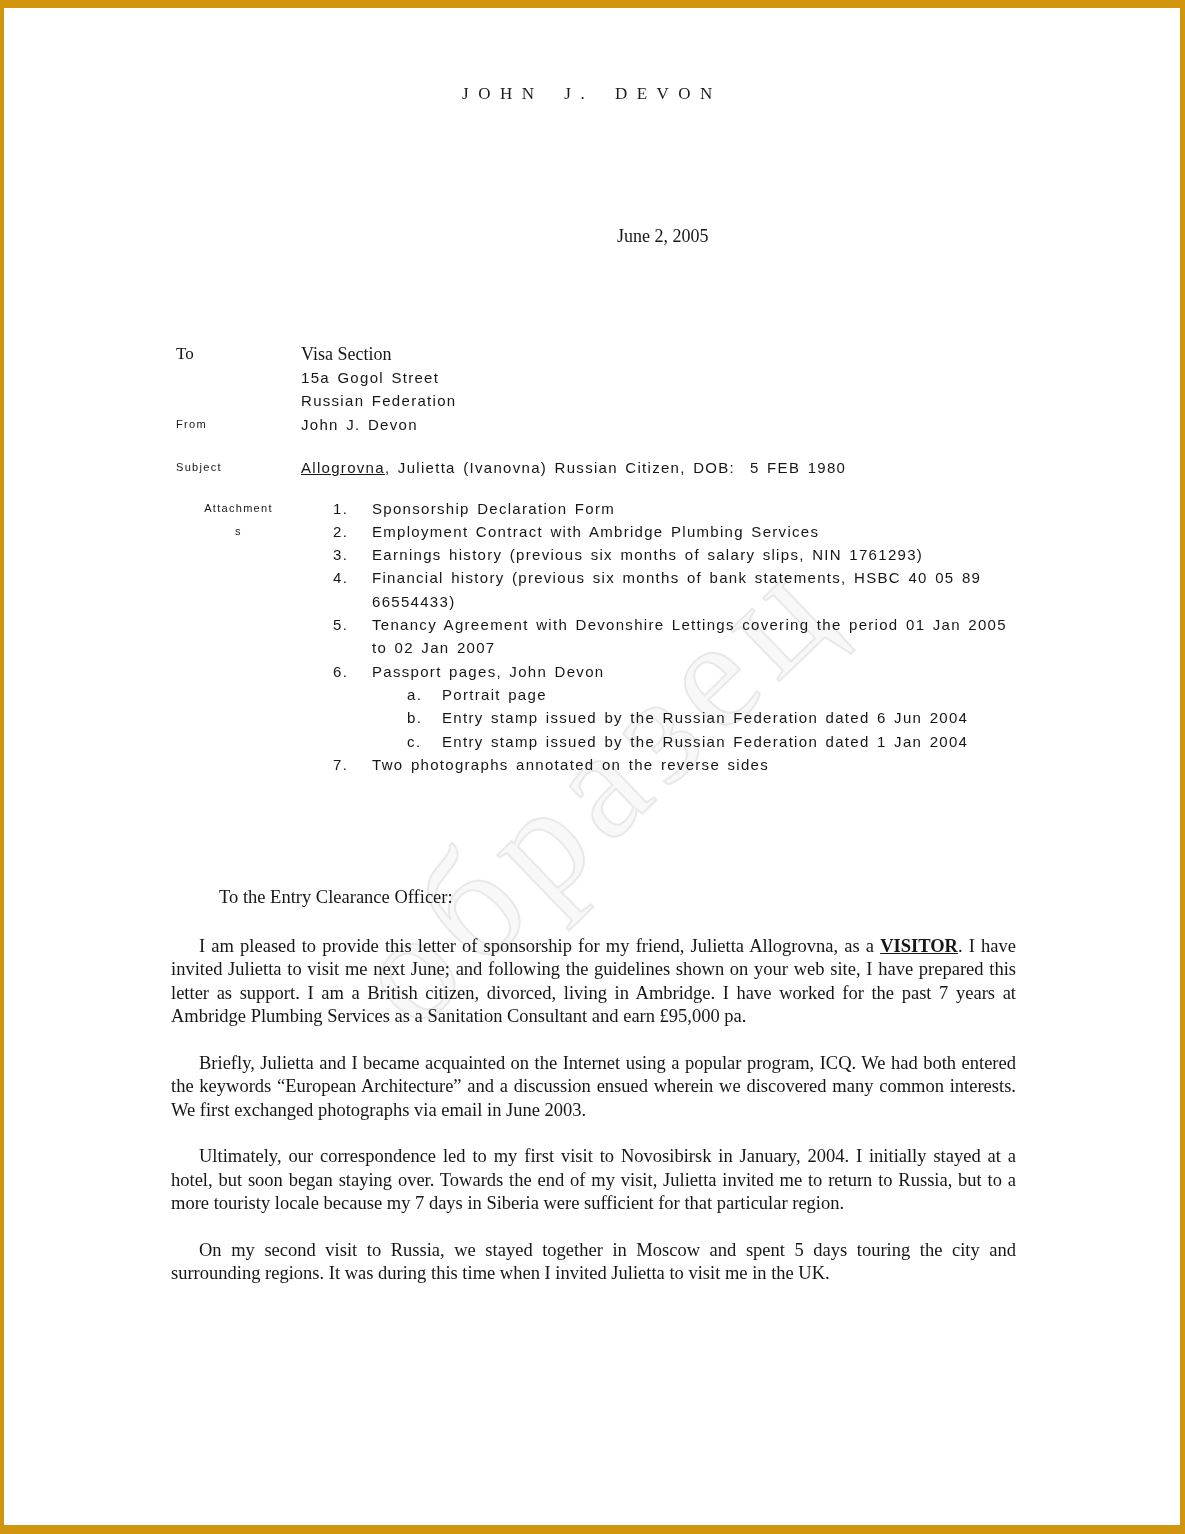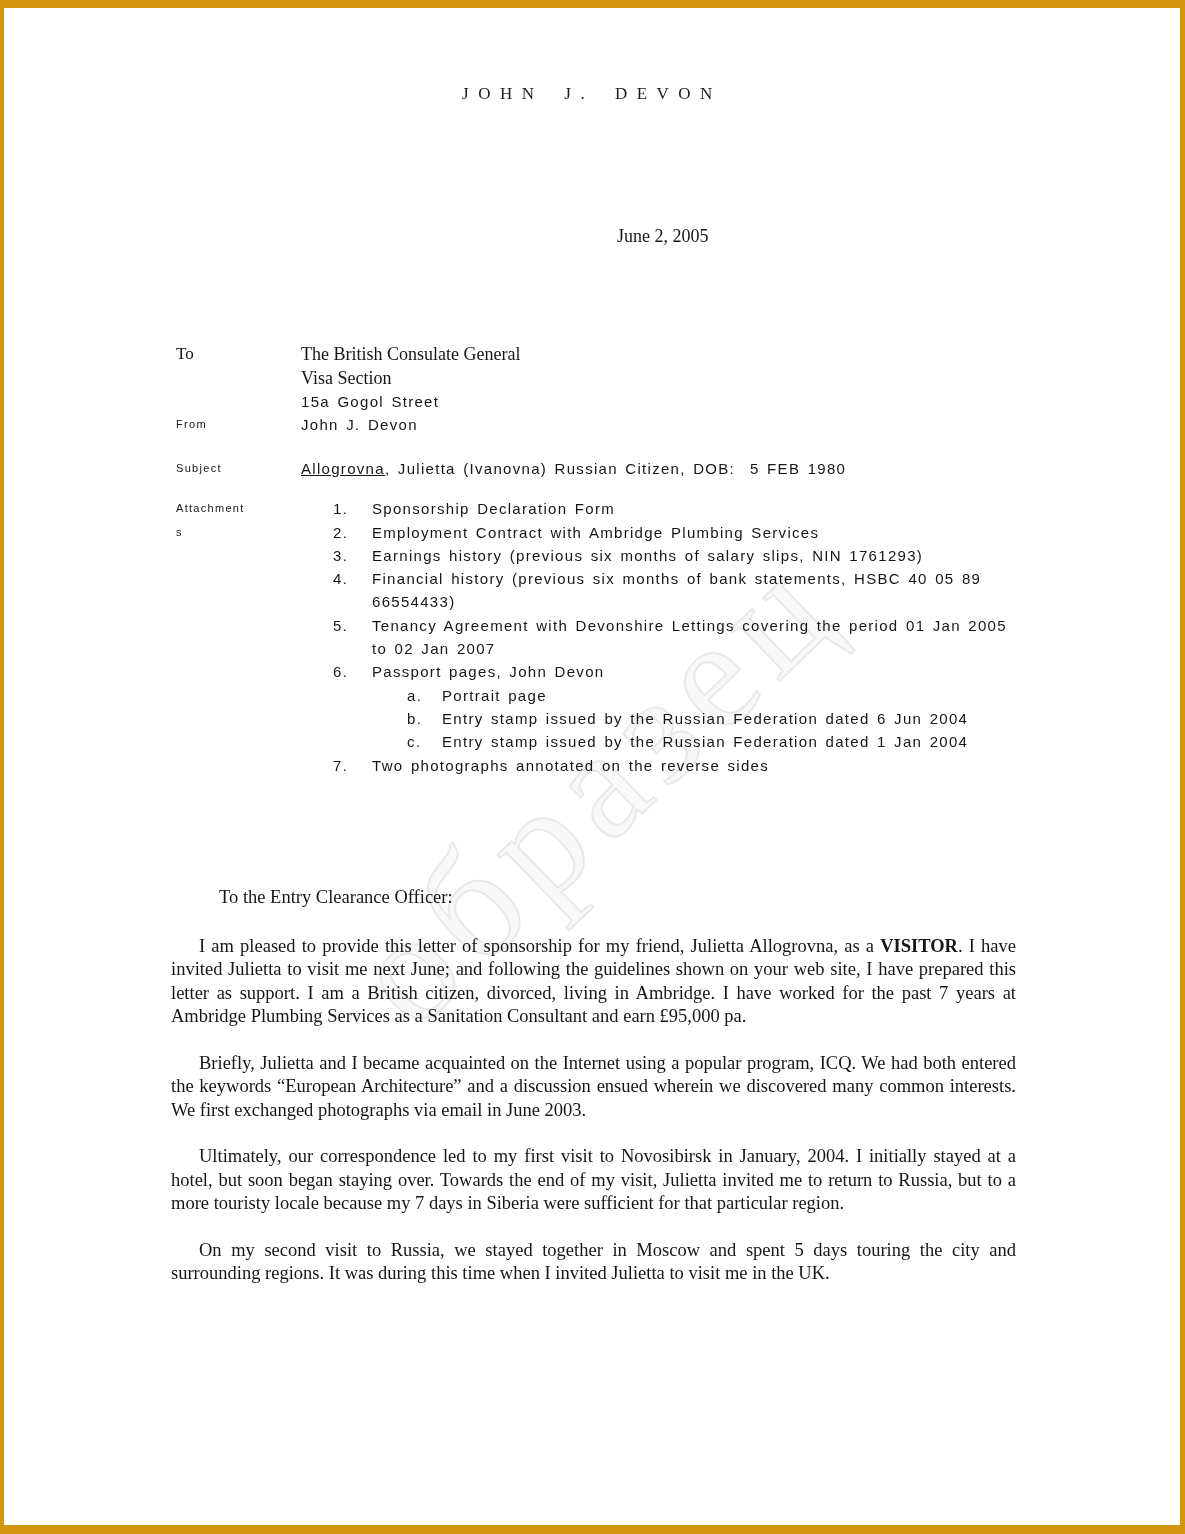--- a/index.html
+++ b/index.html
@@ -36,42 +36,42 @@
   .meta-label.sans{font-size:11px;letter-spacing:1.3px;}
   .meta-value{flex:1 1 auto;}
   .serif-line{font-size:18px;line-height:24px;}
   .sans-line{font-family:"Liberation Sans","DejaVu Sans",sans-serif;
              font-size:15px;line-height:23.3px;letter-spacing:1.3px;word-spacing:2px;}
   .subject-line{white-space:pre-wrap;}
   .u{text-decoration:underline;}
   .spacer20{height:20px;}
   .spacer18{height:17px;}
   .att-label{width:101px;}
-  .att-label span{display:block;line-height:23.3px;}
+  .att-label span{display:block;line-height:23.3px;text-align:center;}
 
   
   .att-list{margin-left:32px;flex:1 1 auto;}
   .att-row{display:flex;align-items:flex-start;}
   .att-num{flex:0 0 39px;font-family:"Liberation Sans","DejaVu Sans",sans-serif;
            font-size:15px;line-height:23.3px;letter-spacing:1.5px;}
   .att-text{flex:0 1 646px;max-width:646px;font-family:"Liberation Sans","DejaVu Sans",sans-serif;
             font-size:15px;line-height:23.3px;letter-spacing:1.3px;word-spacing:2px;}
   .att-sub{margin-left:74px;}
   .att-sub .att-num{flex:0 0 35px;}
 
   
   .letter-body{position:absolute;top:878px;left:167px;width:845px;z-index:2;}
   .salutation{font-size:18.5px;line-height:23.5px;margin-left:48px;}
   .letter-body p{
     margin:23px 0 0 0;
     font-size:18.5px;line-height:23.5px;
     text-align:justify;text-indent:28px;
   }
   .letter-body p.first{margin-top:25px;}
-  .bold{font-weight:bold;}
+  .bold{font-weight:bold;text-decoration:underline;}
 
   
   .watermark{
     position:absolute;top:320px;left:30px;width:1120px;height:920px;
     display:flex;align-items:center;justify-content:center;
     z-index:1;pointer-events:none;
     transform:rotate(-44deg);
     opacity:.5;
   }
   .watermark span{
@@ -93,23 +93,23 @@
 
   <div class="letter-title serif">JOHN J. DEVON</div>
 
   <div class="letter-date serif">June 2, 2005</div>
 
   <div class="meta">
 
     <div class="meta-row">
       <div class="meta-label serif">To</div>
       <div class="meta-value">
-        <div class="serif-line">The British Consulate General</div>
         <div class="serif-line">Visa Section</div>
         <div class="sans-line">15a Gogol Street</div>
+        <div class="sans-line">Russian Federation</div>
       </div>
     </div>
 
     <div class="meta-row">
       <div class="meta-label sans">From</div>
       <div class="meta-value">
         <div class="sans-line">John J. Devon</div>
       </div>
     </div>
 

